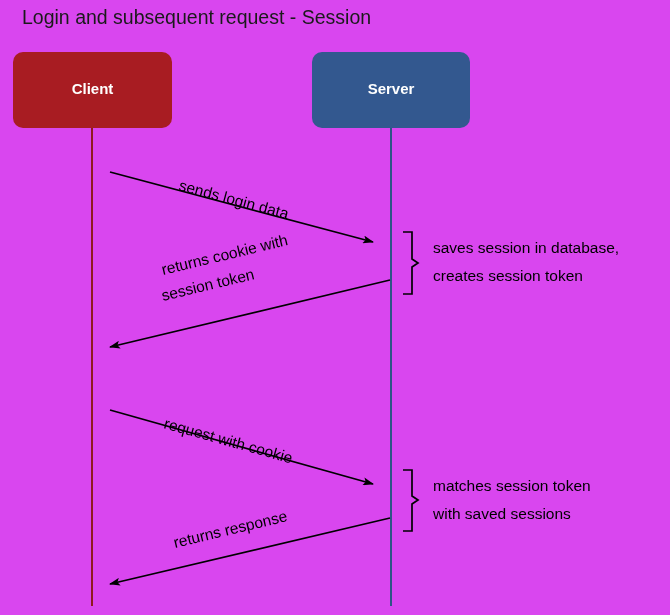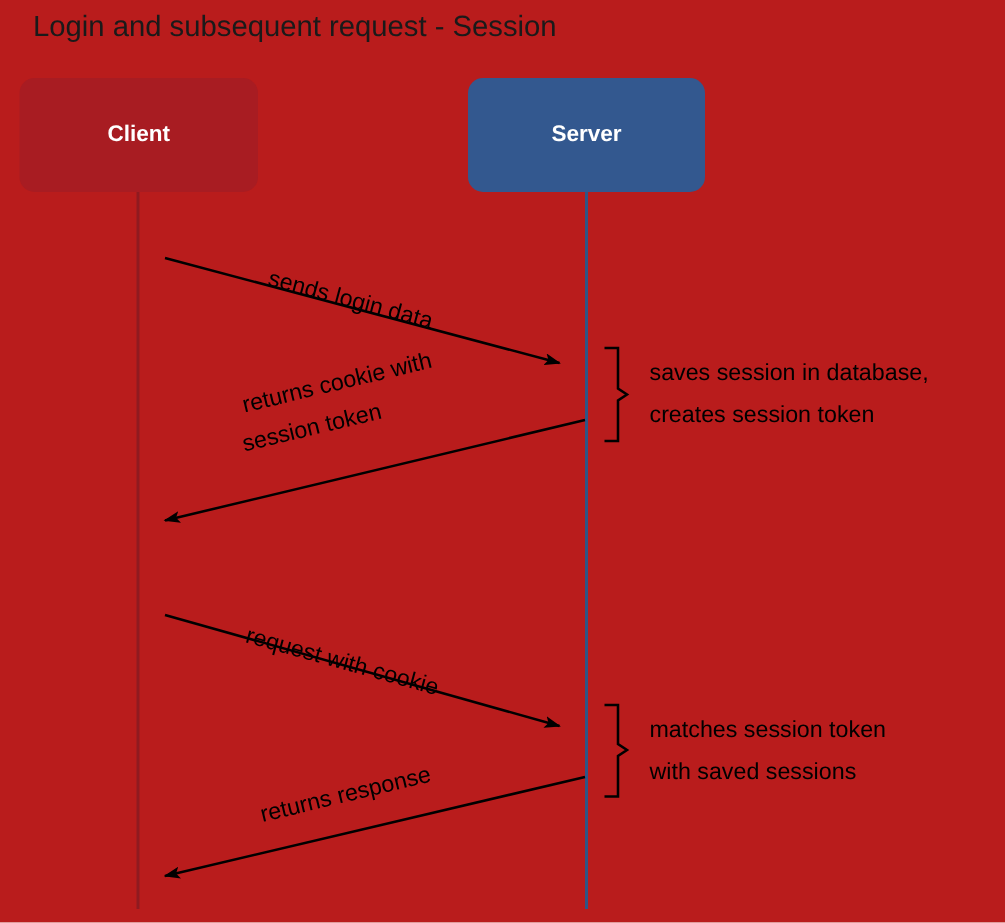--- a/index.html
+++ b/index.html
@@ -7,21 +7,21 @@
     padding: 0;
     background: #ffffff;
   }
   body {
     font-family: "Liberation Sans", sans-serif;
   }
   #canvas {
     position: relative;
     width: 670px;
     height: 615px;
-    background: #b91c1c;
+    background: #d946ef;
     overflow: hidden;
   }
   #diagram-svg {
     position: absolute;
     left: 0;
     top: 0;
     width: 670px;
     height: 615px;
   }
   .title-text {

